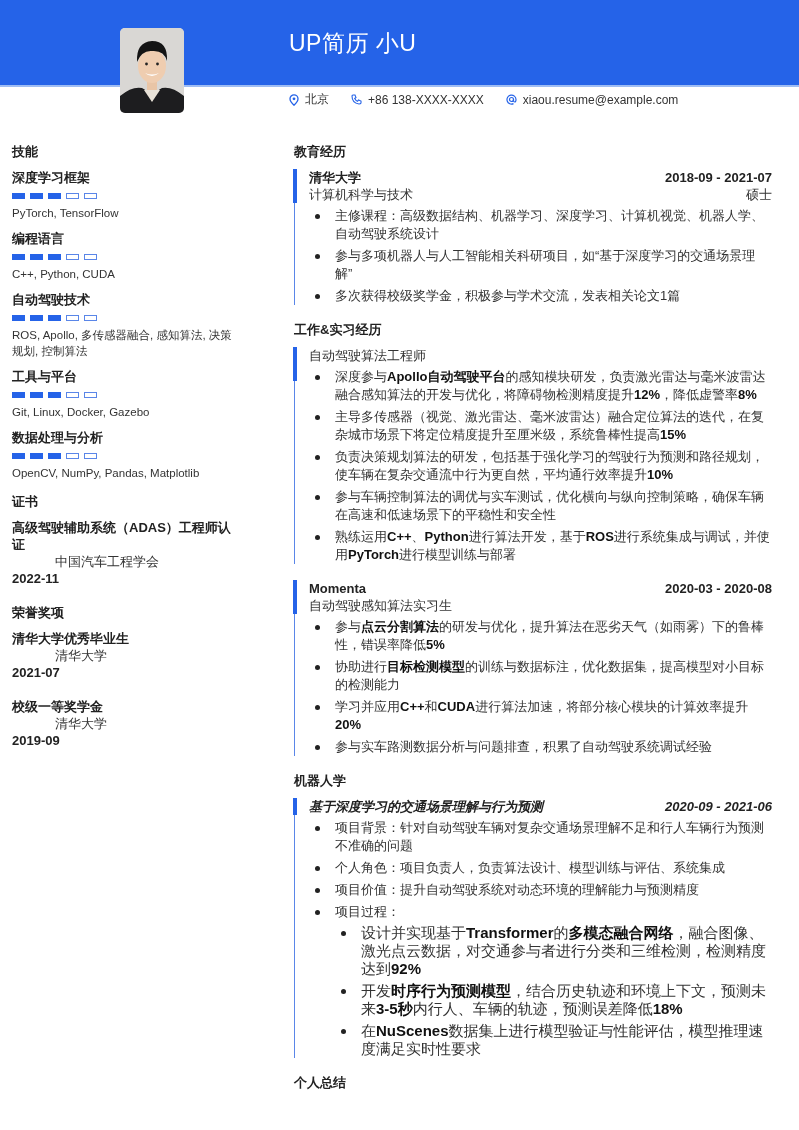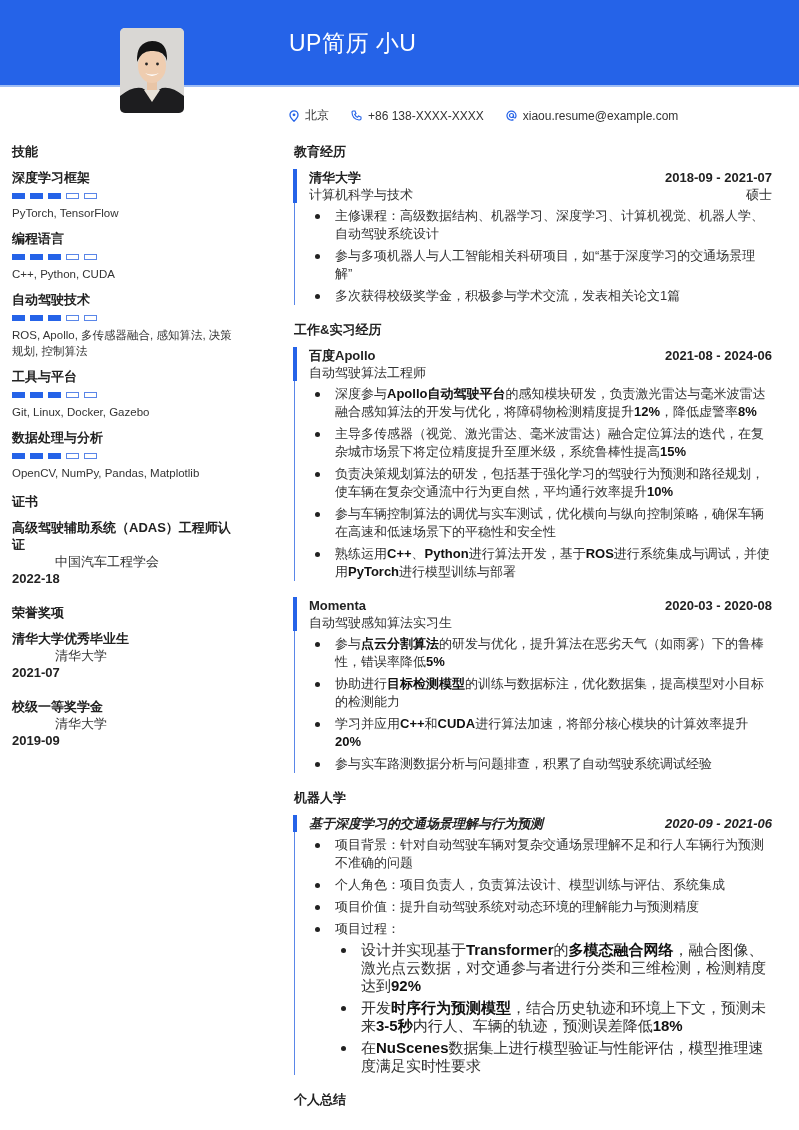--- a/index.html
+++ b/index.html
@@ -3,21 +3,21 @@
 <meta charset="utf-8">
 <style>
   * { box-sizing: border-box; margin: 0; padding: 0; }
   html, body { width: 799px; height: 1130px; overflow: hidden; background: #ffffff; }
   body { font-family: "Liberation Sans", "DejaVu Sans", sans-serif; color: #222; position: relative; }
 
   .header-band { position: absolute; left: 0; top: 0; width: 799px; height: 85px; background: #2563e8; }
   .header-line { position: absolute; left: 0; top: 85px; width: 799px; height: 2px; background: #9fbdf3; }
   .photo { position: absolute; left: 120px; top: 28px; width: 64px; height: 85px; border-radius: 5px; overflow: hidden; background: #d8d6d3; }
   .name { position: absolute; left: 289px; top: 28px; font-size: 23px; color: #ffffff; font-weight: normal; letter-spacing: 0.5px; }
-  .contacts { position: absolute; left: 289px; top: 107px; display: flex; align-items: center; font-size: 12px; color: #333; }
+  .contacts { position: absolute; left: 289px; top: 91px; display: flex; align-items: center; font-size: 12px; color: #333; }
   .contact-item { display: flex; align-items: center; margin-right: 22px; }
   .contact-item svg { margin-right: 6px; }
 
   .left { position: absolute; left: 12px; top: 143px; width: 220px; }
   .sec-title { font-size: 13px; font-weight: bold; color: #222; margin-bottom: 8px; }
   .skill-name { font-size: 13px; font-weight: bold; color: #222; margin-bottom: 6px; }
   .dots { display: flex; gap: 5px; margin-bottom: 6px; }
   .dot { width: 13px; height: 6px; border: 1px solid #2563e8; }
   .dot.on { background: #2563e8; }
   .dot.off { background: #fff; border-color: #5a86e8; }
@@ -144,21 +144,21 @@
         </div>
         <div class="skill-desc">OpenCV, NumPy, Pandas, Matplotlib</div>
       </div>
     </div>
 
   <div class="sec-title" style="margin-top:12px;">证书</div>
   <div id="certs-list">
       <div>
         <div class="cert-title">高级驾驶辅助系统（ADAS）工程师认证</div>
         <div class="cert-org">中国汽车工程学会</div>
-        <div class="cert-date">2022-18</div>
+        <div class="cert-date">2022-11</div>
       </div>
     </div>
 
   <div class="sec-title" style="margin-top:6px;">荣誉奖项</div>
   <div id="awards-list">
       <div>
         <div class="cert-title">清华大学优秀毕业生</div>
         <div class="cert-org">清华大学</div>
         <div class="cert-date">2021-07</div>
       </div>
@@ -186,24 +186,20 @@
           <li>主修课程：高级数据结构、机器学习、深度学习、计算机视觉、机器人学、自动驾驶系统设计</li>
           <li>参与多项机器人与人工智能相关科研项目，如“基于深度学习的交通场景理解”</li>
           <li>多次获得校级奖学金，积极参与学术交流，发表相关论文1篇</li>
         </ul>
       </div>
     </div>
 
   <div class="r-sec-title" style="margin-top:2px;">工作&amp;实习经历</div>
   <div id="work-list">
       <div class="entry">
-        <div class="entry-head">
-          <span>百度Apollo</span>
-          <span>2021-08 - 2024-06</span>
-        </div>
         <div class="entry-sub">
           <span>自动驾驶算法工程师</span>
         </div>
         <ul class="bullets">
           <li>深度参与<b>Apollo自动驾驶平台</b>的感知模块研发，负责激光雷达与毫米波雷达融合感知算法的开发与优化，将障碍物检测精度提升<b>12%</b>，降低虚警率<b>8%</b></li>
           <li>主导多传感器（视觉、激光雷达、毫米波雷达）融合定位算法的迭代，在复杂城市场景下将定位精度提升至厘米级，系统鲁棒性提高<b>15%</b></li>
           <li>负责决策规划算法的研发，包括基于强化学习的驾驶行为预测和路径规划，使车辆在复杂交通流中行为更自然，平均通行效率提升<b>10%</b></li>
           <li>参与车辆控制算法的调优与实车测试，优化横向与纵向控制策略，确保车辆在高速和低速场景下的平稳性和安全性</li>
           <li>熟练运用<b>C++</b>、<b>Python</b>进行算法开发，基于<b>ROS</b>进行系统集成与调试，并使用<b>PyTorch</b>进行模型训练与部署</li>
         </ul>

